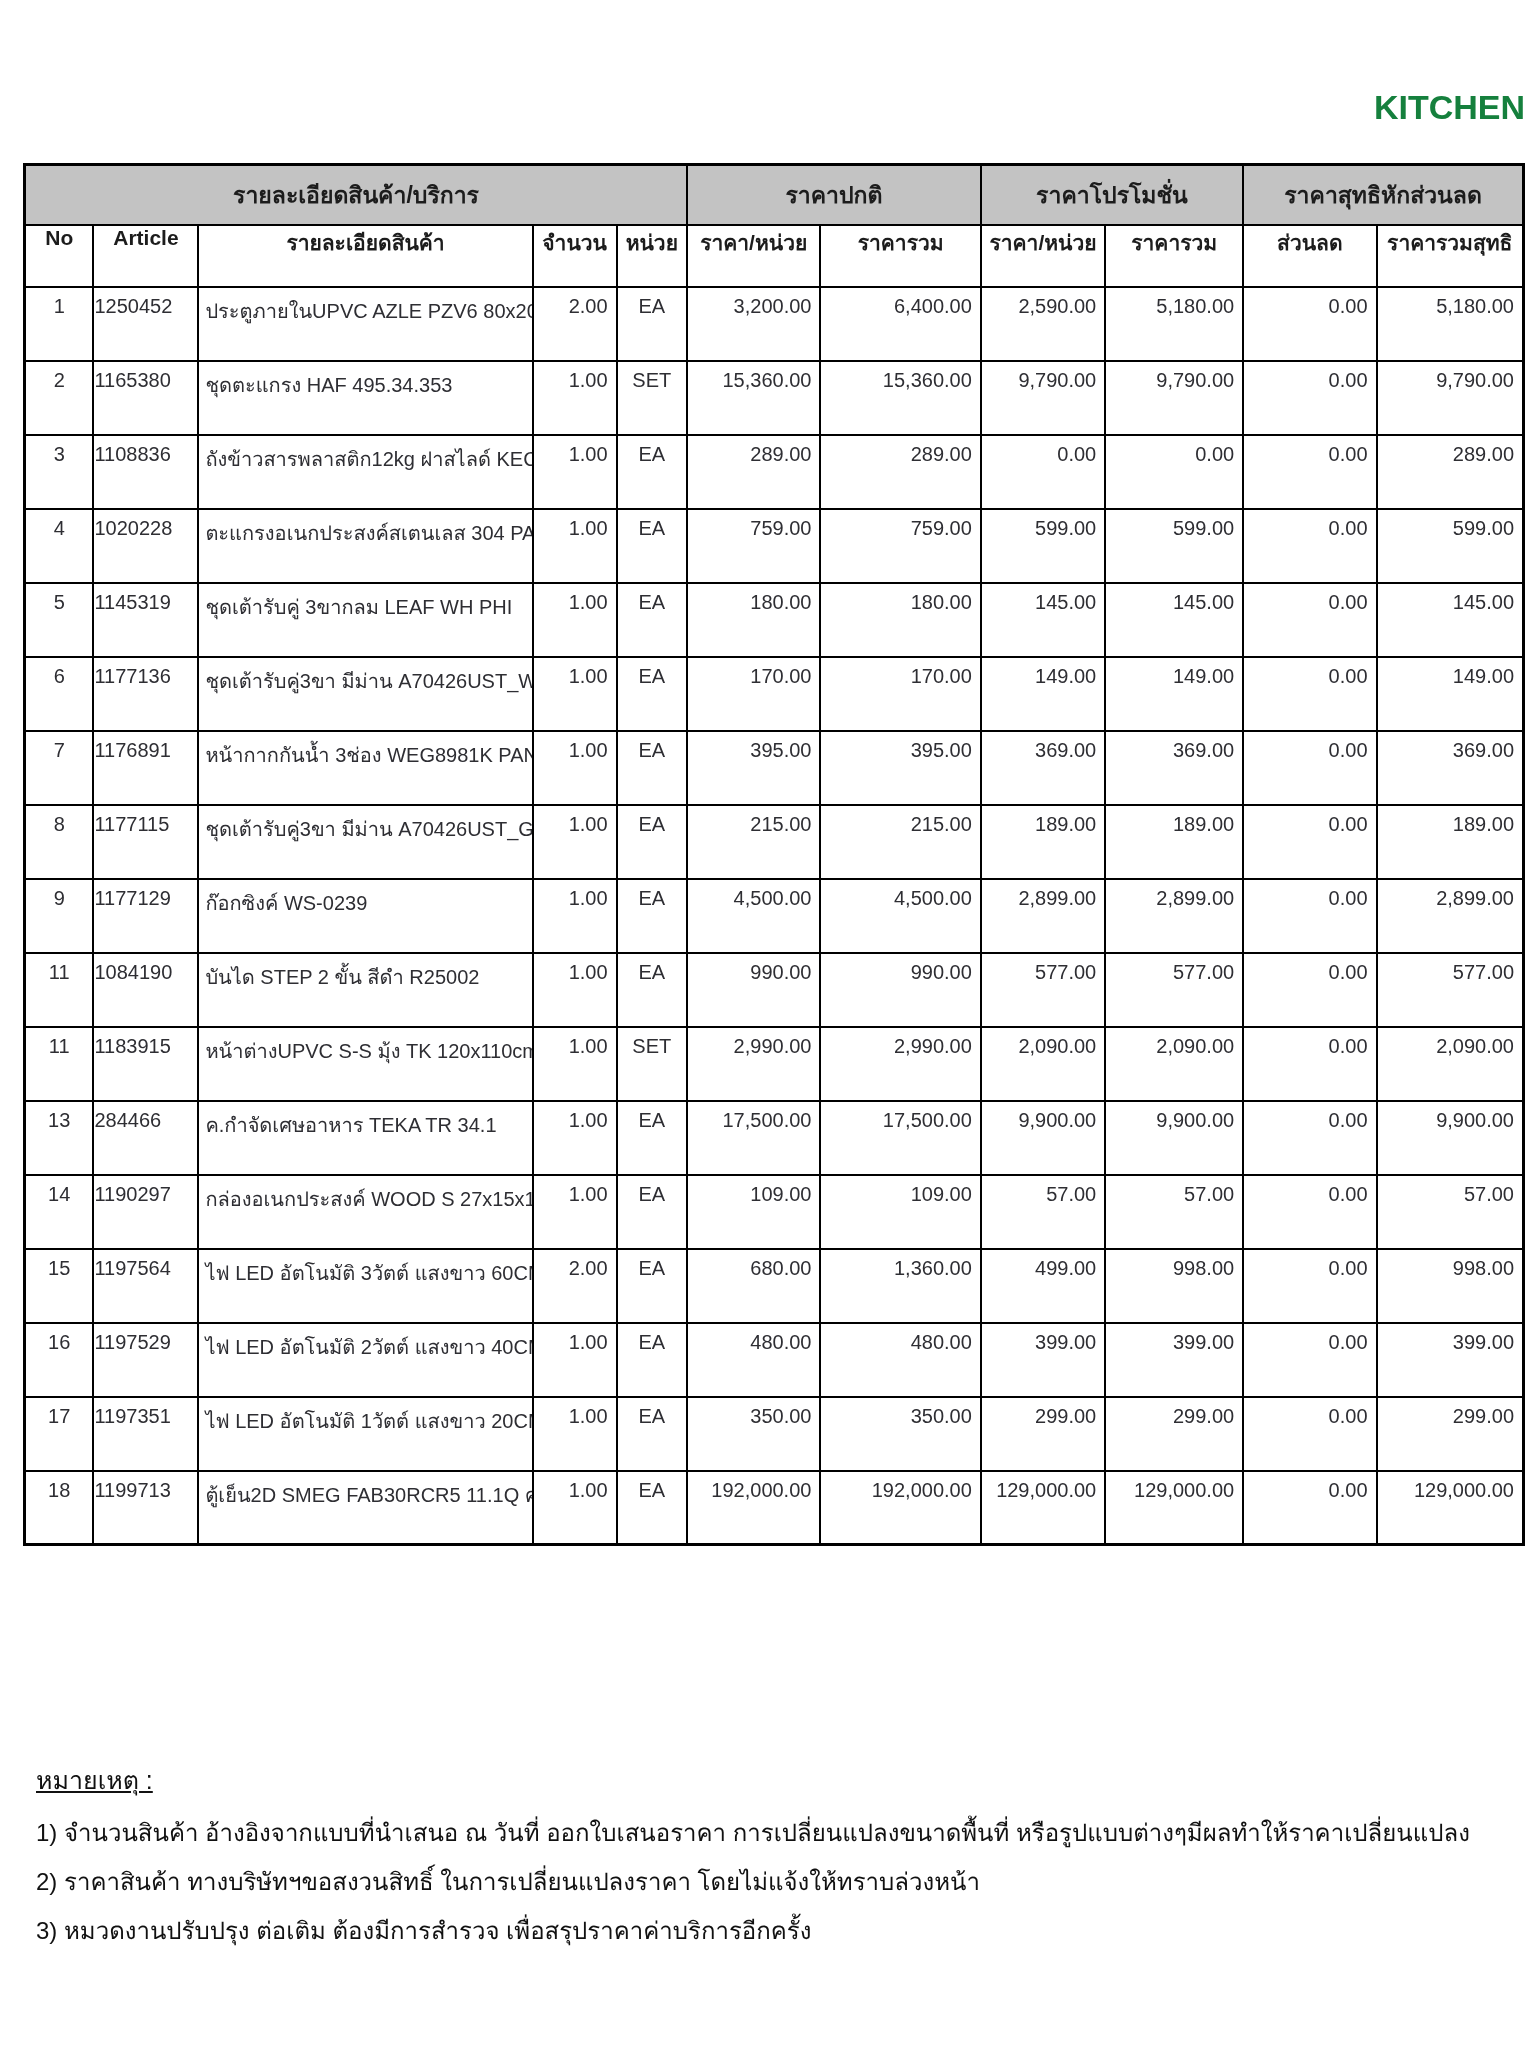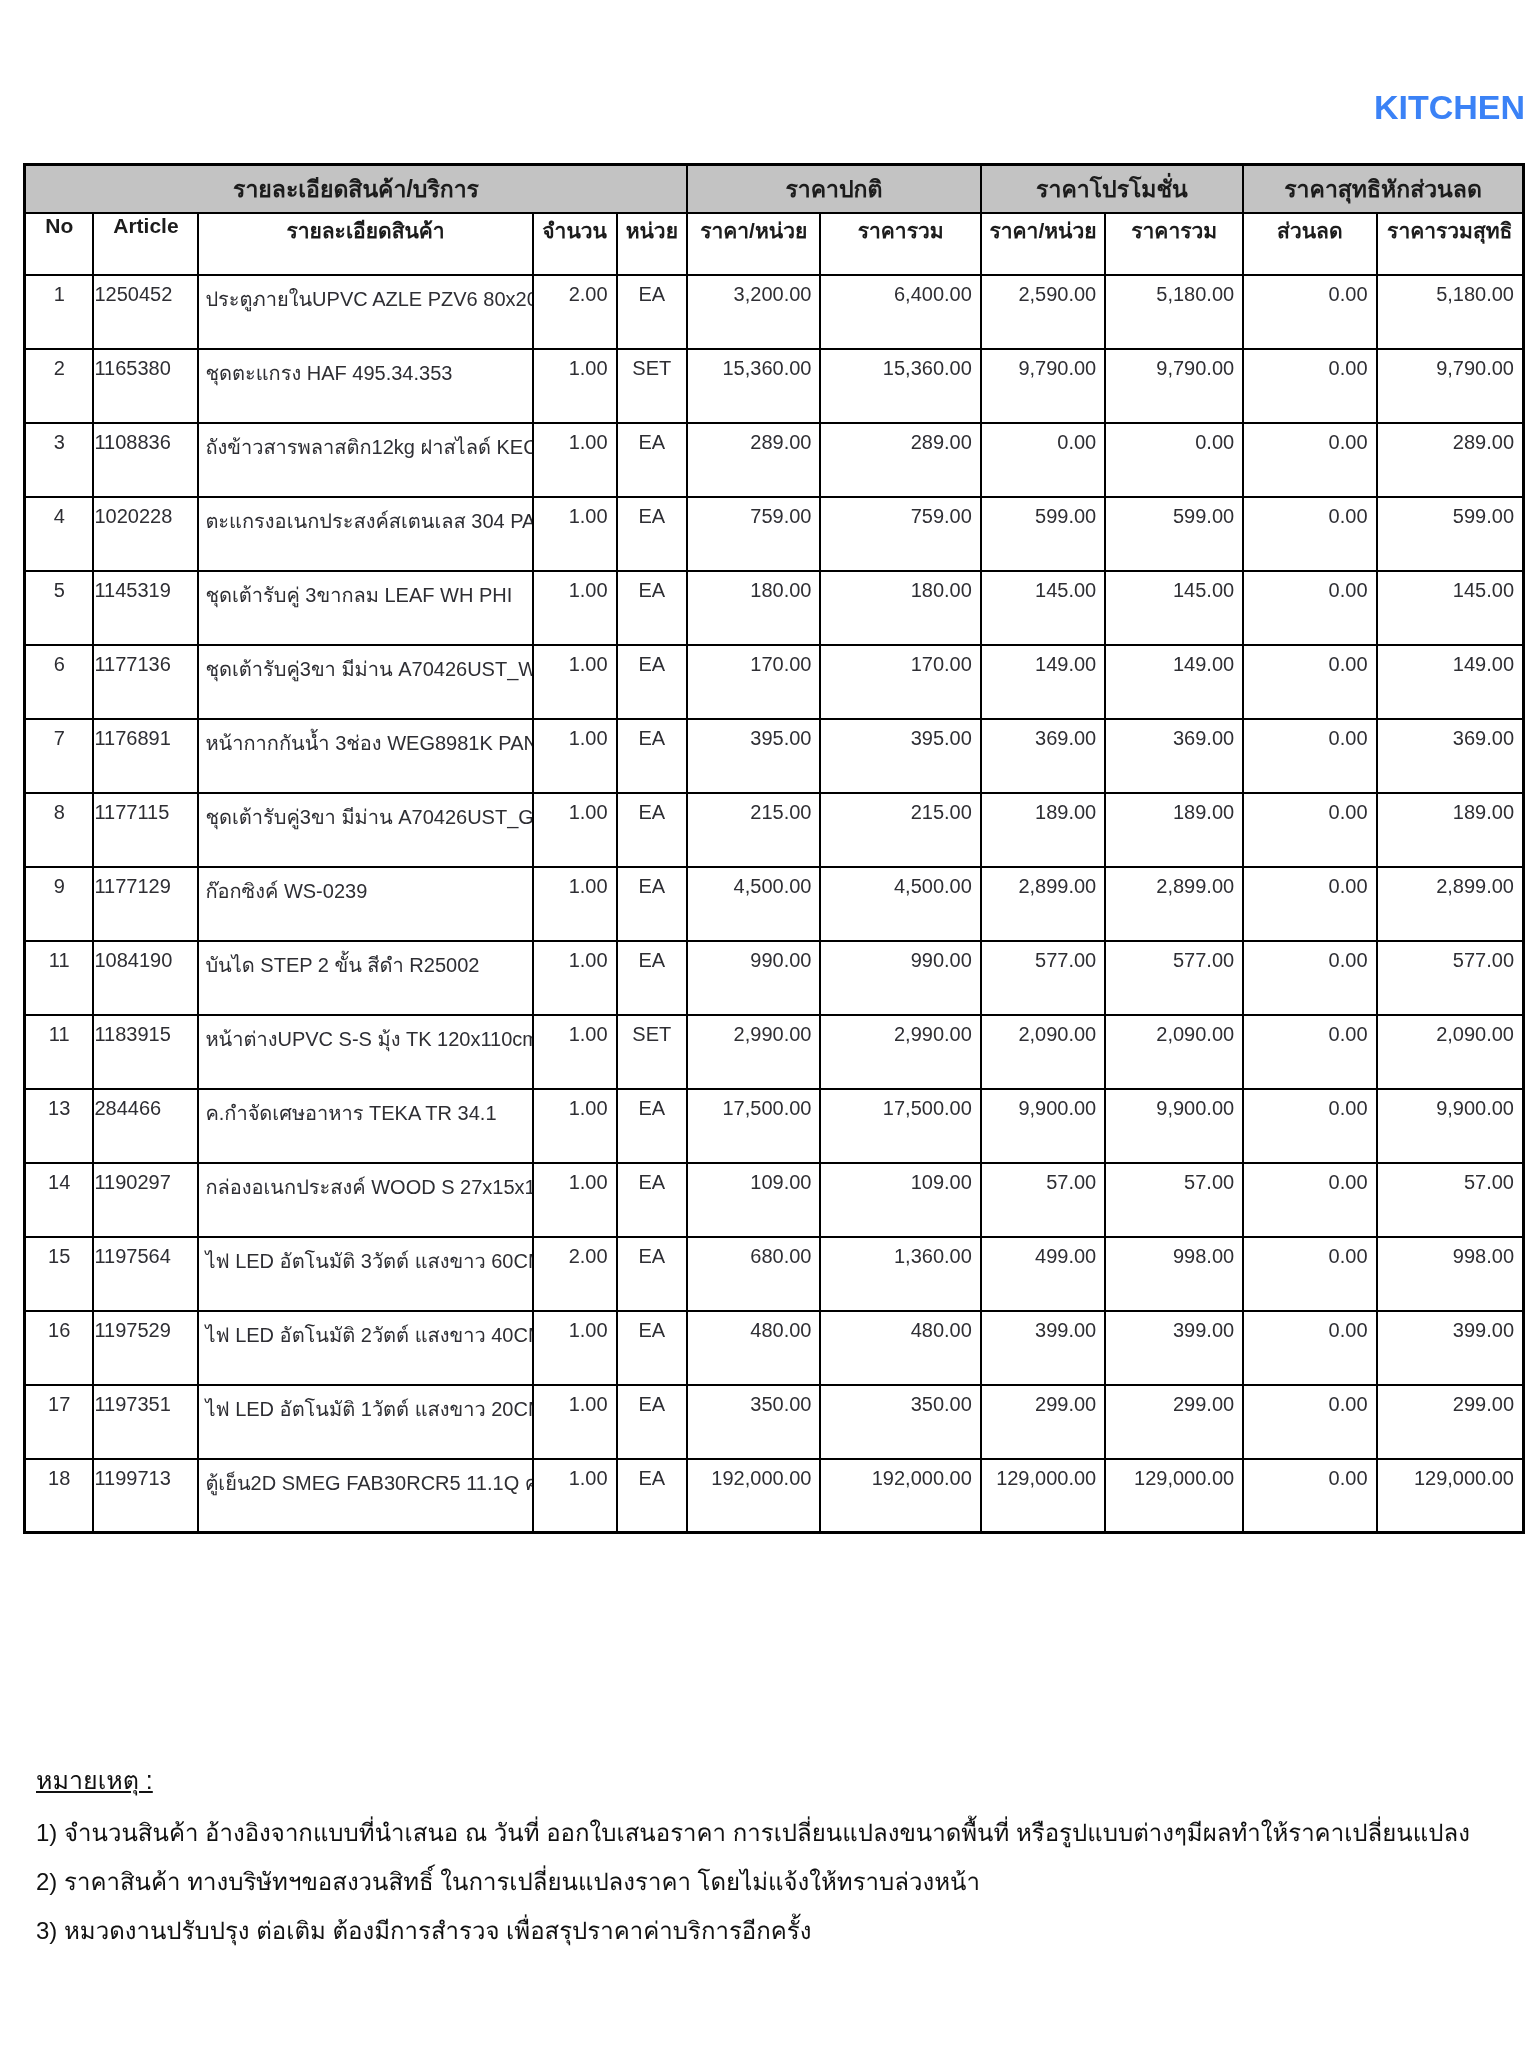--- a/index.html
+++ b/index.html
@@ -17,39 +17,39 @@
   }
   .title {
     position: absolute;
     top: 88px;
     left: 23px;
     width: 1502px;
     text-align: right;
     font-size: 34px;
     font-weight: bold;
     letter-spacing: 0px;
-    color: #3b82f6;
+    color: #15803d;
   }
   table.quote {
     position: absolute;
     top: 163px;
     left: 23px;
     width: 1502px;
     border-collapse: collapse;
     table-layout: fixed;
   }
   table.quote th, table.quote td {
     border: 2px solid #000000;
     font-size: 20px;
     overflow: hidden;
   }
   table.quote { border: 3px solid #000000; }
   tr.group-header th {
     background: #c3c3c3;
-    height: 48px;
+    height: 60px;
     font-size: 23px;
     font-weight: bold;
     text-align: center;
     vertical-align: middle;
   }
   tr.col-header th {
     background: #ffffff;
     height: 62px;
     font-size: 21px;
     font-weight: bold;

